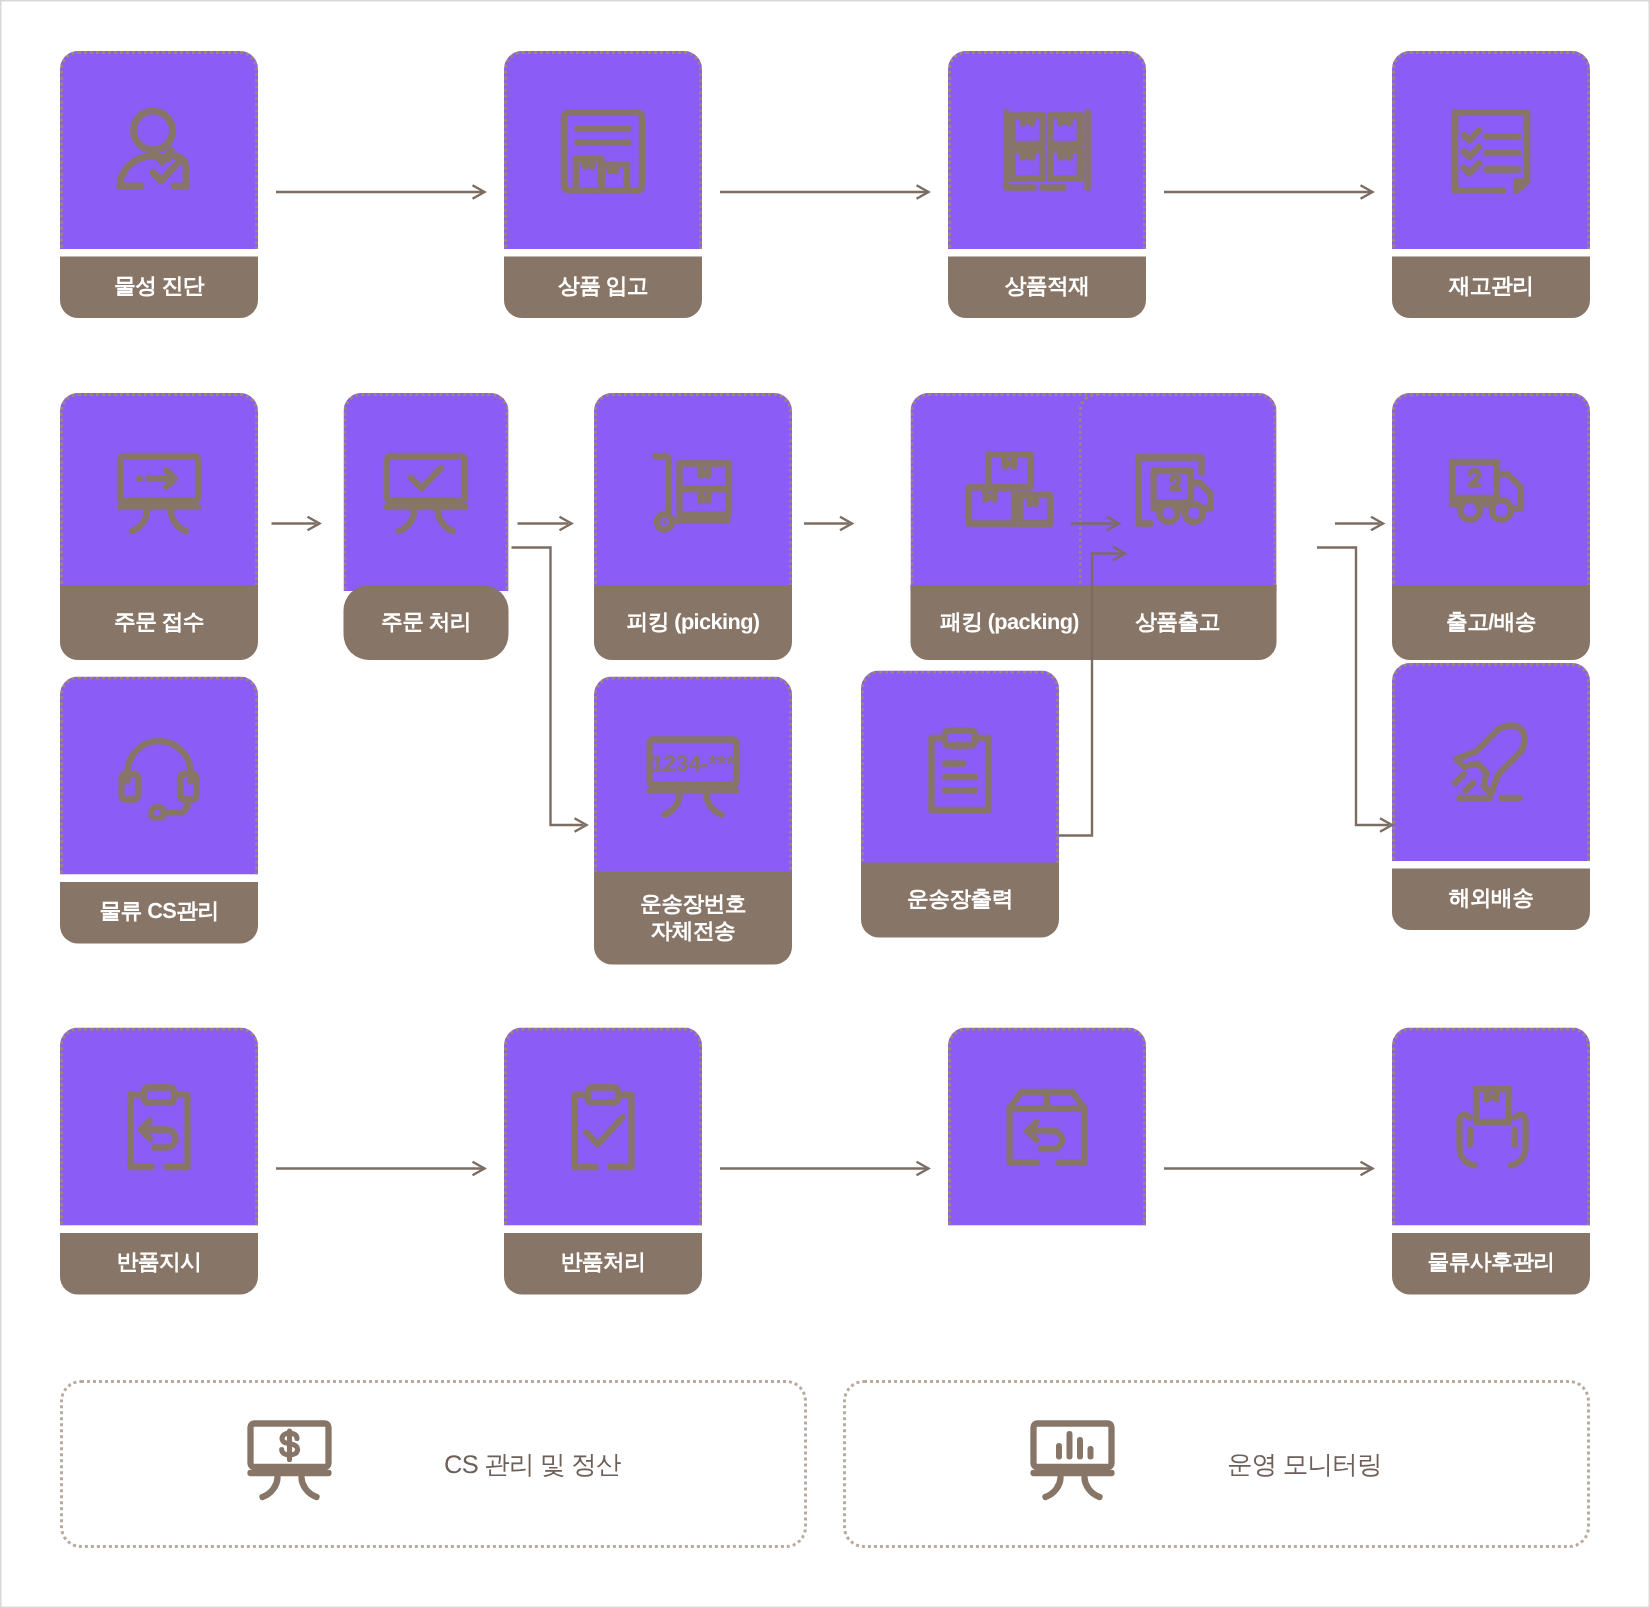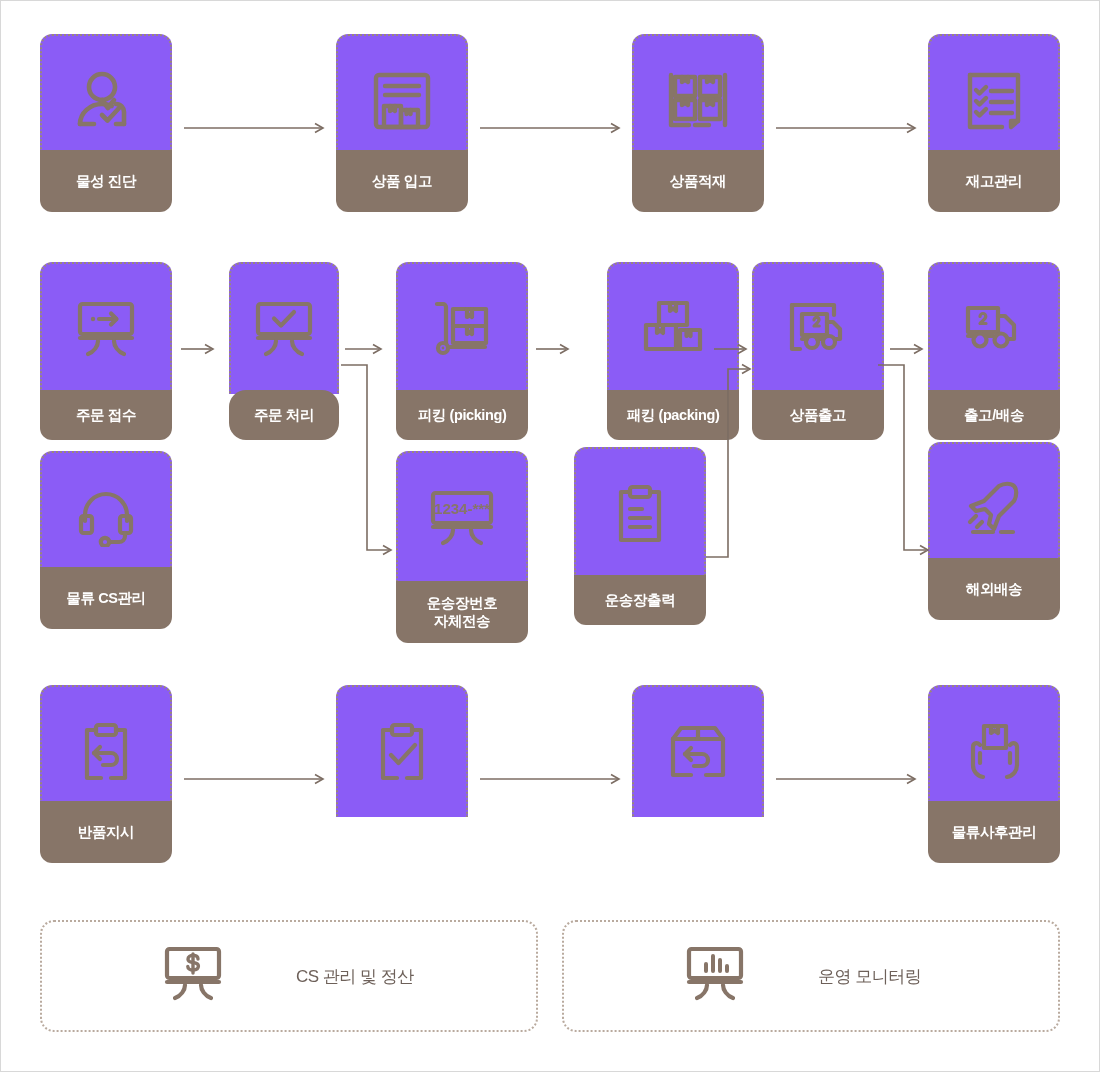--- a/index.html
+++ b/index.html
@@ -34,21 +34,21 @@
     letter-spacing:-0.4px;
     line-height:1.25;
     text-align:center;
     white-space:pre-line;
   }
   .node svg{display:block;}
 
   
   .card-wide{width:132px;height:178px;}
   .card-wide .icon-area{height:130px;}
-  .card-wide .label-band{height:62px;text-align:center;}
+  .card-wide .label-band{height:41px;text-align:center;}
 
   
   .card-r2{width:132px;height:178px;}
   .card-r2 .icon-area{height:130px;}
   .card-r2 .label-band{height:50px;}
 
   
   .card-narrow{width:110px;height:178px;}
   .card-narrow .icon-area{height:130px;}
   .card-narrow .label-band{height:50px;border-radius:17px;}
@@ -230,21 +230,21 @@
           <path d="M17 26v8l3-2.5 3 2.5v-8"></path>
           <rect x="40" y="31" width="20" height="19"></rect>
           <path d="M46.5 31v6l2-2 2 2v-6"></path>
           <path d="M36 50h24"></path>
         </svg>
       </span>
     </div>
     <div class="label-band">패킹 (packing)</div>
   </div>
 
-  <div class="node card-r2" style="left:751px;top:261px;">
+  <div class="node card-r2" style="left:718px;top:261px;">
     <div class="icon-area">
       <span>
         <svg width="64" height="60" viewBox="0 0 64 60" fill="none" stroke="#877568" stroke-width="4.2" stroke-linecap="round" stroke-linejoin="round">
           <path d="M6 6h42v10"></path>
           <path d="M6 6v44h8"></path>
           <rect x="16" y="15" width="25" height="21"></rect>
           <path d="M41 23h6l7 7v10h-5"></path>
           <path d="M16 40h5"></path>
           <path d="M31 40h6"></path>
           <circle cx="26" cy="43" r="6"></circle>
@@ -401,20 +401,21 @@
     <div class="icon-area">
       <span>
         <svg width="54" height="60" viewBox="0 0 54 60" fill="none" stroke="#877568" stroke-width="4.2" stroke-linecap="round" stroke-linejoin="round">
           <path d="M17 8H8v48h14"></path>
           <path d="M37 8h9v48H32"></path>
           <rect x="17" y="3" width="20" height="10" rx="2.5"></rect>
           <path d="M16 33l7.5 8L40 23"></path>
         </svg>
       </span>
     </div>
+    <div class="label-band">반품처리</div>
   </div>
 
   <div class="node card-wide" style="left:631px;top:684px;">
     <div class="icon-area">
       <span>
         <svg width="60" height="58" viewBox="0 0 60 58" fill="none" stroke="#877568" stroke-width="4.2" stroke-linecap="round" stroke-linejoin="round">
           <path d="M5 16L13 5h34l8 11"></path>
           <path d="M5 16v36h18"></path>
           <path d="M55 16v36H38"></path>
           <path d="M5 16h50"></path>

